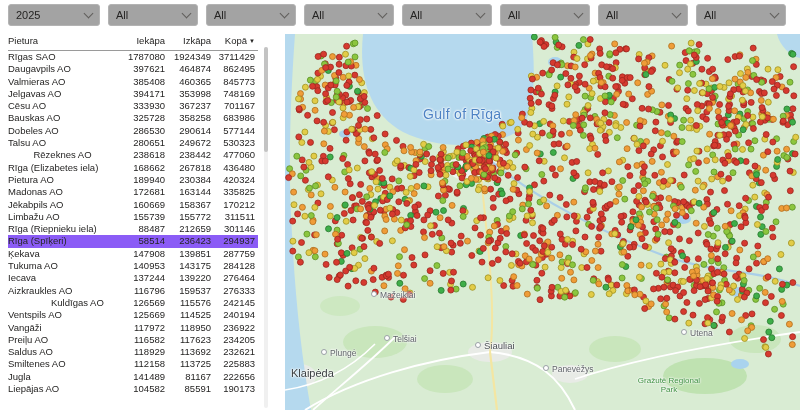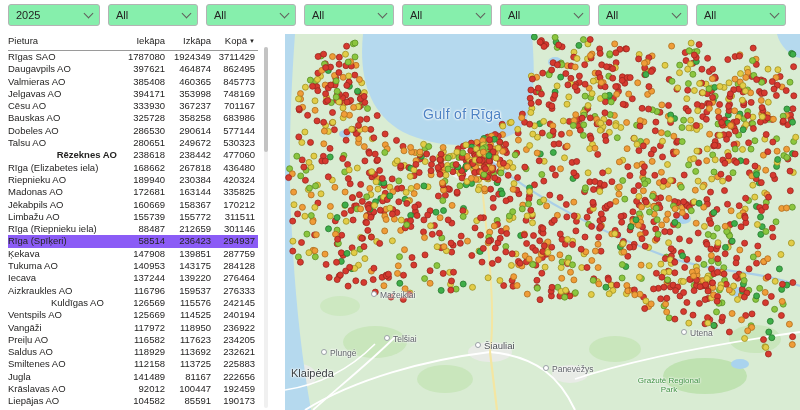--- a/index.html
+++ b/index.html
@@ -8,21 +8,21 @@
     background:#ffffff;font-family:"Liberation Sans",sans-serif;
     -webkit-font-smoothing:antialiased;
   }
   
   .filter-bar{
     position:absolute;left:0;top:0;right:0;height:30px;
     display:flex;gap:8px;padding:4px 0 0 8px;box-sizing:border-box;
   }
   .dropdown{
     flex:none;width:90px;height:22px;box-sizing:border-box;
-    border:1px solid #b3b3b3;border-radius:3px;background:#86efac;
+    border:1px solid #b3b3b3;border-radius:3px;background:#a3a3a3;
     display:flex;align-items:center;justify-content:space-between;
     padding:0 7px;font-size:11px;color:#252423;cursor:pointer;
   }
   .dropdown:first-child{width:92px;}
   .dd-value{overflow:hidden;white-space:nowrap;}
   .chev{
     flex:none;width:6px;height:6px;margin-top:-3px;
     border-right:1.3px solid #605e5c;border-bottom:1.3px solid #605e5c;
     transform:rotate(45deg);
   }
@@ -170,33 +170,33 @@
           <td style="text-align: right;">290614</td>
           <td style="text-align: right;">577144</td>
         </tr>
         <tr>
           <td style="text-align: left;">Talsu AO</td>
           <td style="text-align: right;">280651</td>
           <td style="text-align: right;">249672</td>
           <td style="text-align: right;">530323</td>
         </tr>
         <tr>
-          <td style="text-align: right; font-weight: bold;">Rēzeknes AO</td>
+          <td style="text-align: center;">Rēzeknes AO</td>
           <td style="text-align: right;">238618</td>
           <td style="text-align: right;">238442</td>
           <td style="text-align: right;">477060</td>
         </tr>
         <tr>
           <td style="text-align: left;">Rīga (Elizabetes iela)</td>
           <td style="text-align: right;">168662</td>
           <td style="text-align: right;">267818</td>
           <td style="text-align: right;">436480</td>
         </tr>
         <tr>
-          <td style="text-align: left;">Riepnieku AO</td>
+          <td style="text-align: left;">Pietura AO</td>
           <td style="text-align: right;">189940</td>
           <td style="text-align: right;">230384</td>
           <td style="text-align: right;">420324</td>
         </tr>
         <tr>
           <td style="text-align: left;">Madonas AO</td>
           <td style="text-align: right;">172681</td>
           <td style="text-align: right;">163144</td>
           <td style="text-align: right;">335825</td>
         </tr>
@@ -282,26 +282,20 @@
           <td style="text-align: left;">Smiltenes AO</td>
           <td style="text-align: right;">112158</td>
           <td style="text-align: right;">113725</td>
           <td style="text-align: right;">225883</td>
         </tr>
         <tr>
           <td style="text-align: left;">Jugla</td>
           <td style="text-align: right;">141489</td>
           <td style="text-align: right;">81167</td>
           <td style="text-align: right;">222656</td>
-        </tr>
-        <tr>
-          <td style="text-align: left;">Krāslavas AO</td>
-          <td style="text-align: right;">92012</td>
-          <td style="text-align: right;">100447</td>
-          <td style="text-align: right;">192459</td>
         </tr>
         <tr>
           <td style="text-align: left;">Liepājas AO</td>
           <td style="text-align: right;">104582</td>
           <td style="text-align: right;">85591</td>
           <td style="text-align: right;">190173</td>
         </tr>
       </tbody>
   </table>
   <div class="scrollbar">

